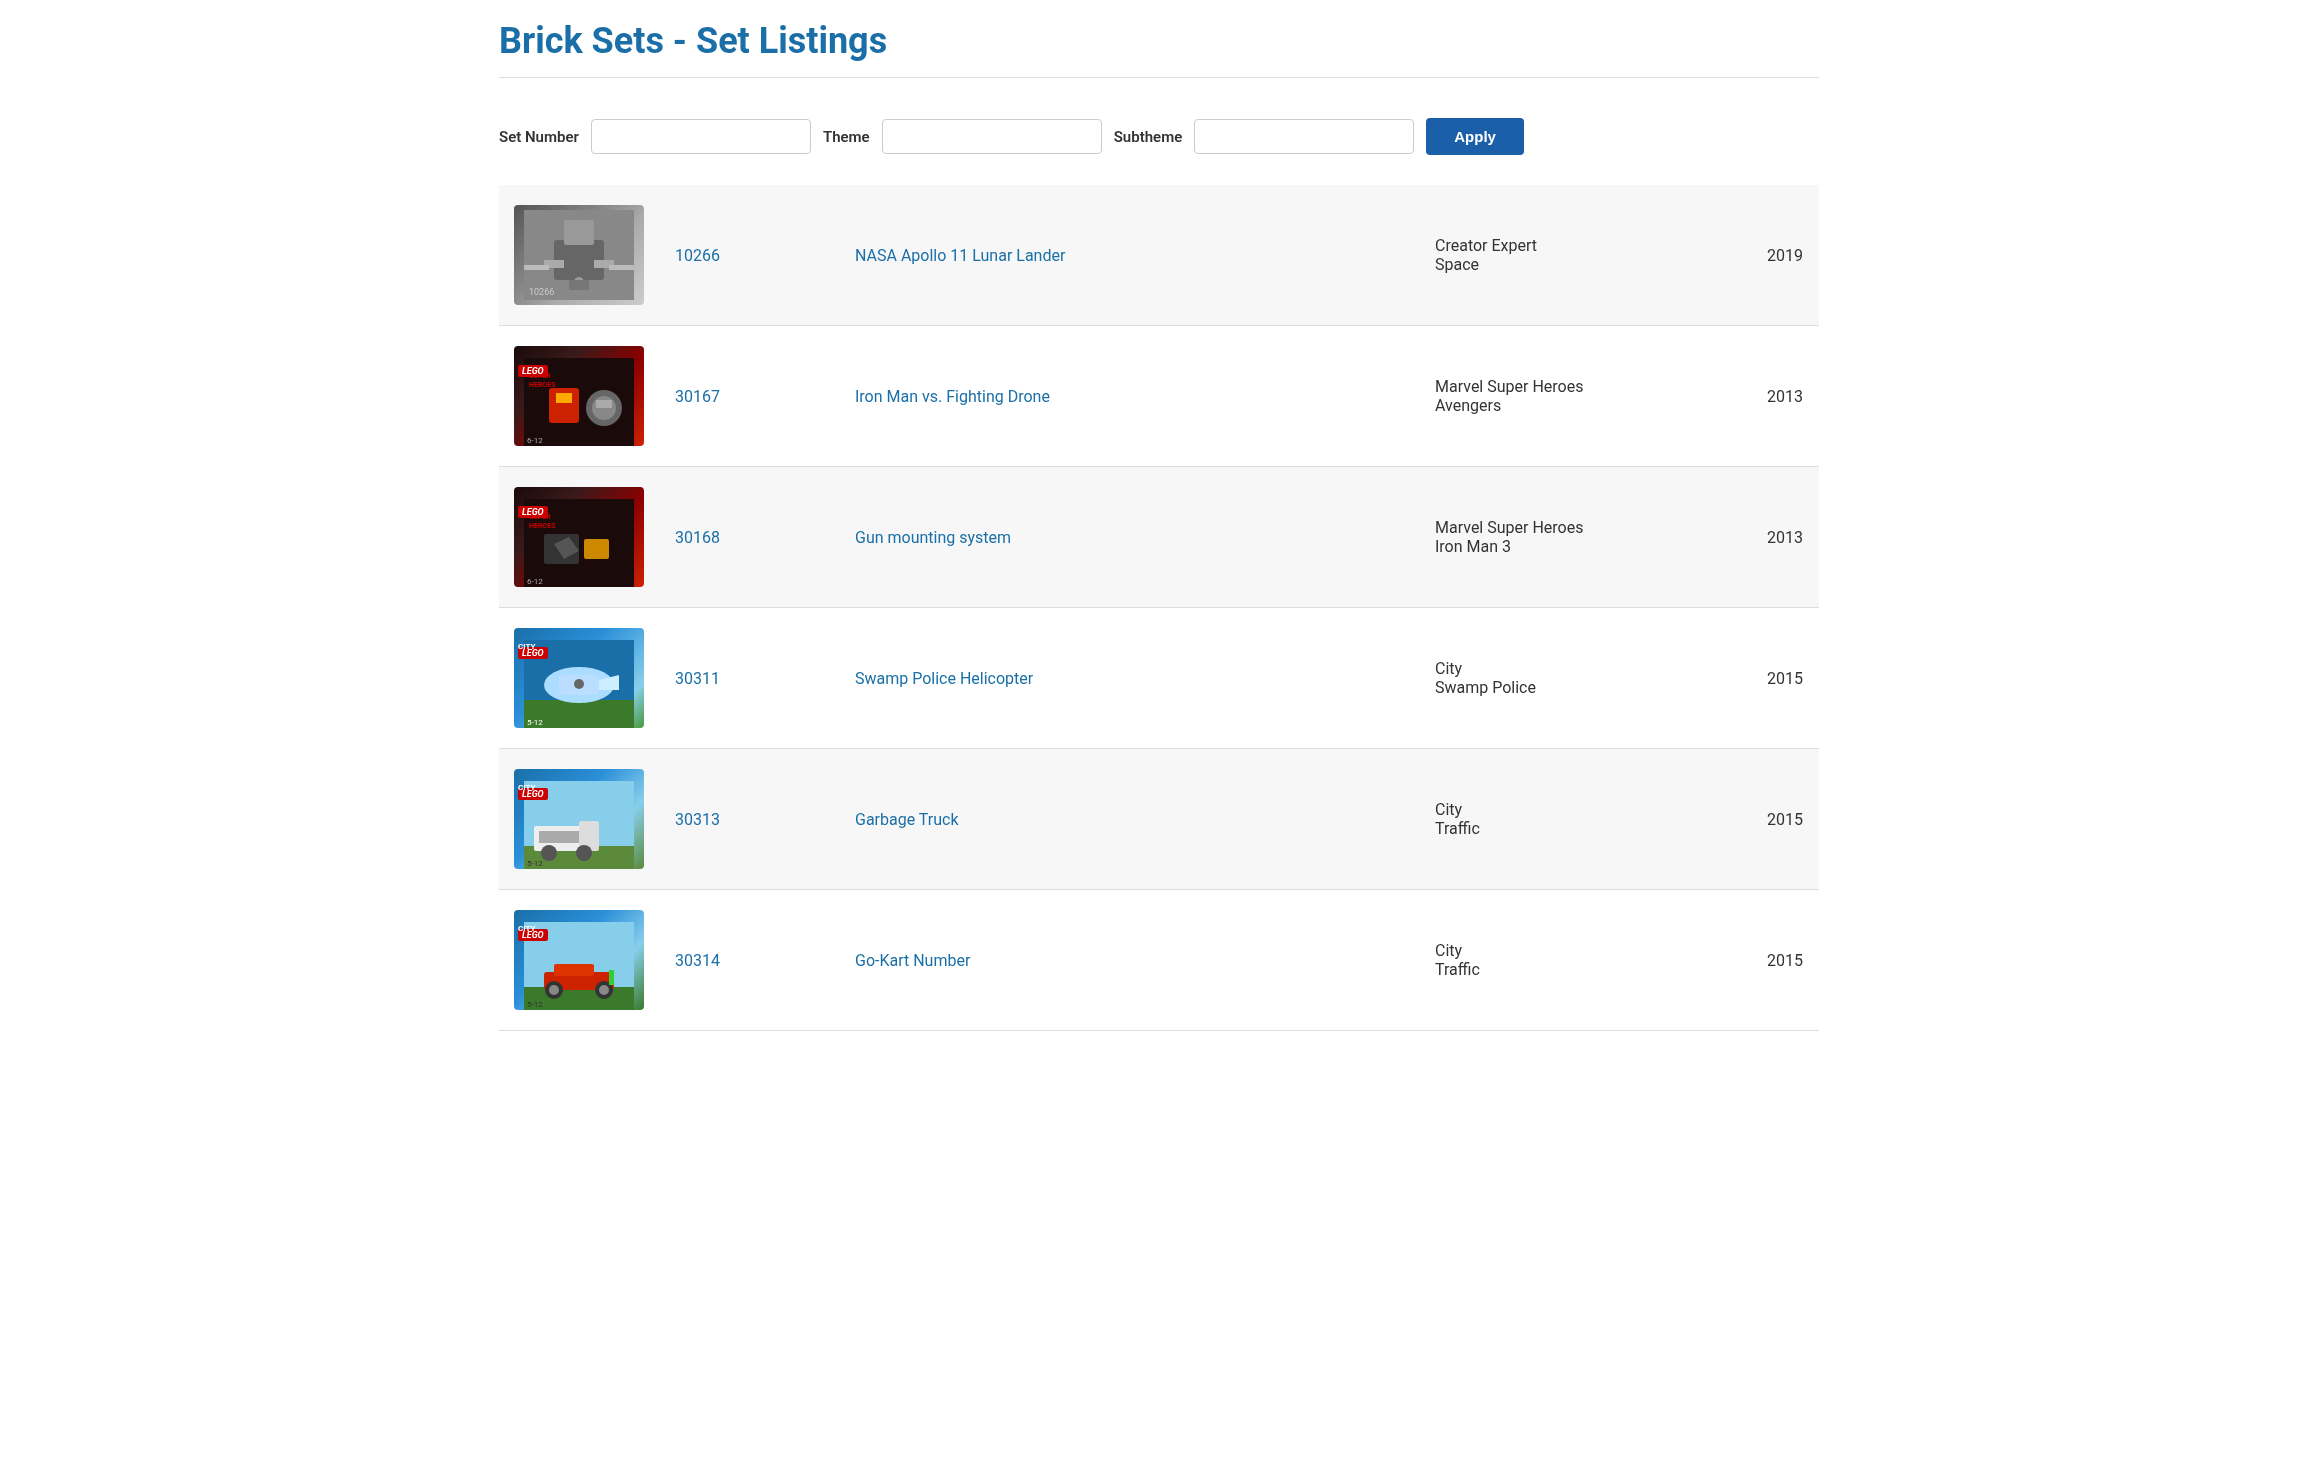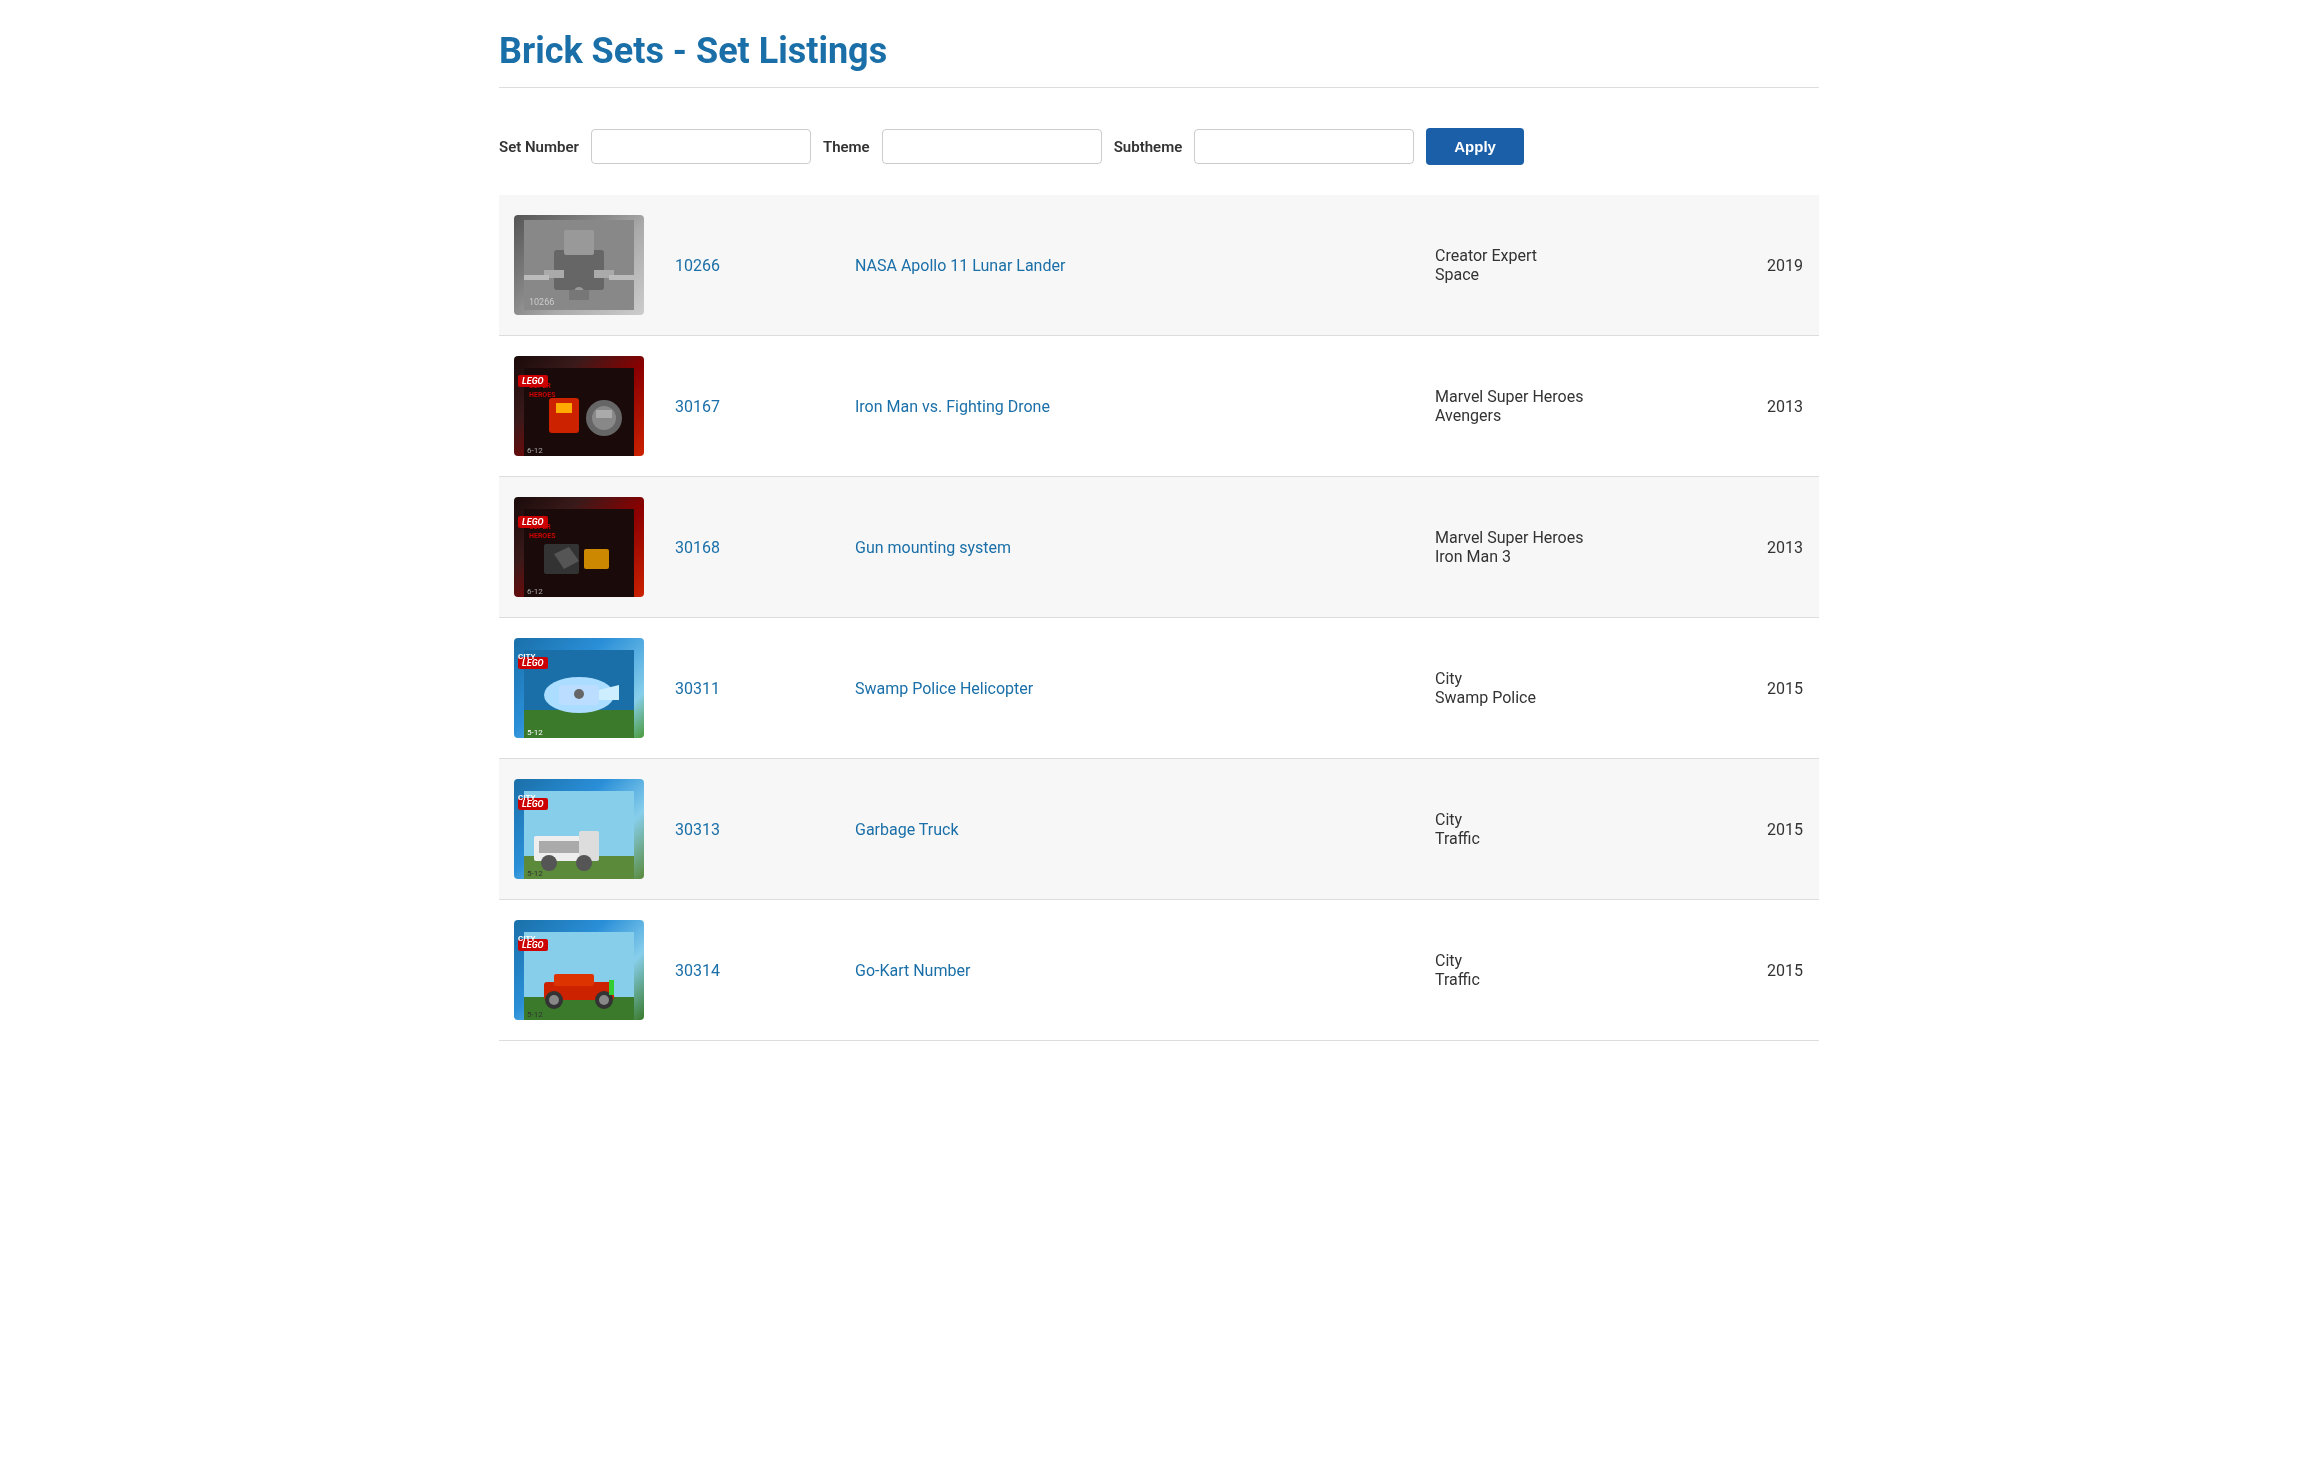--- a/index.html
+++ b/index.html
@@ -11,21 +11,21 @@
     body {
       font-family: -apple-system, BlinkMacSystemFont, 'Segoe UI', Roboto, Arial, sans-serif;
       background: #fff;
       color: #333;
       font-size: 16px;
     }
 
     .page-wrapper {
       max-width: 1400px;
       margin: 0 auto;
-      padding: 30px 40px;
+      padding: 20px 40px;
     }
 
     .page-title {
       color: #1a6fa8;
       font-size: 36px;
       font-weight: bold;
       margin-bottom: 20px;
       padding-bottom: 15px;
       border-bottom: 1px solid #ddd;
     }

